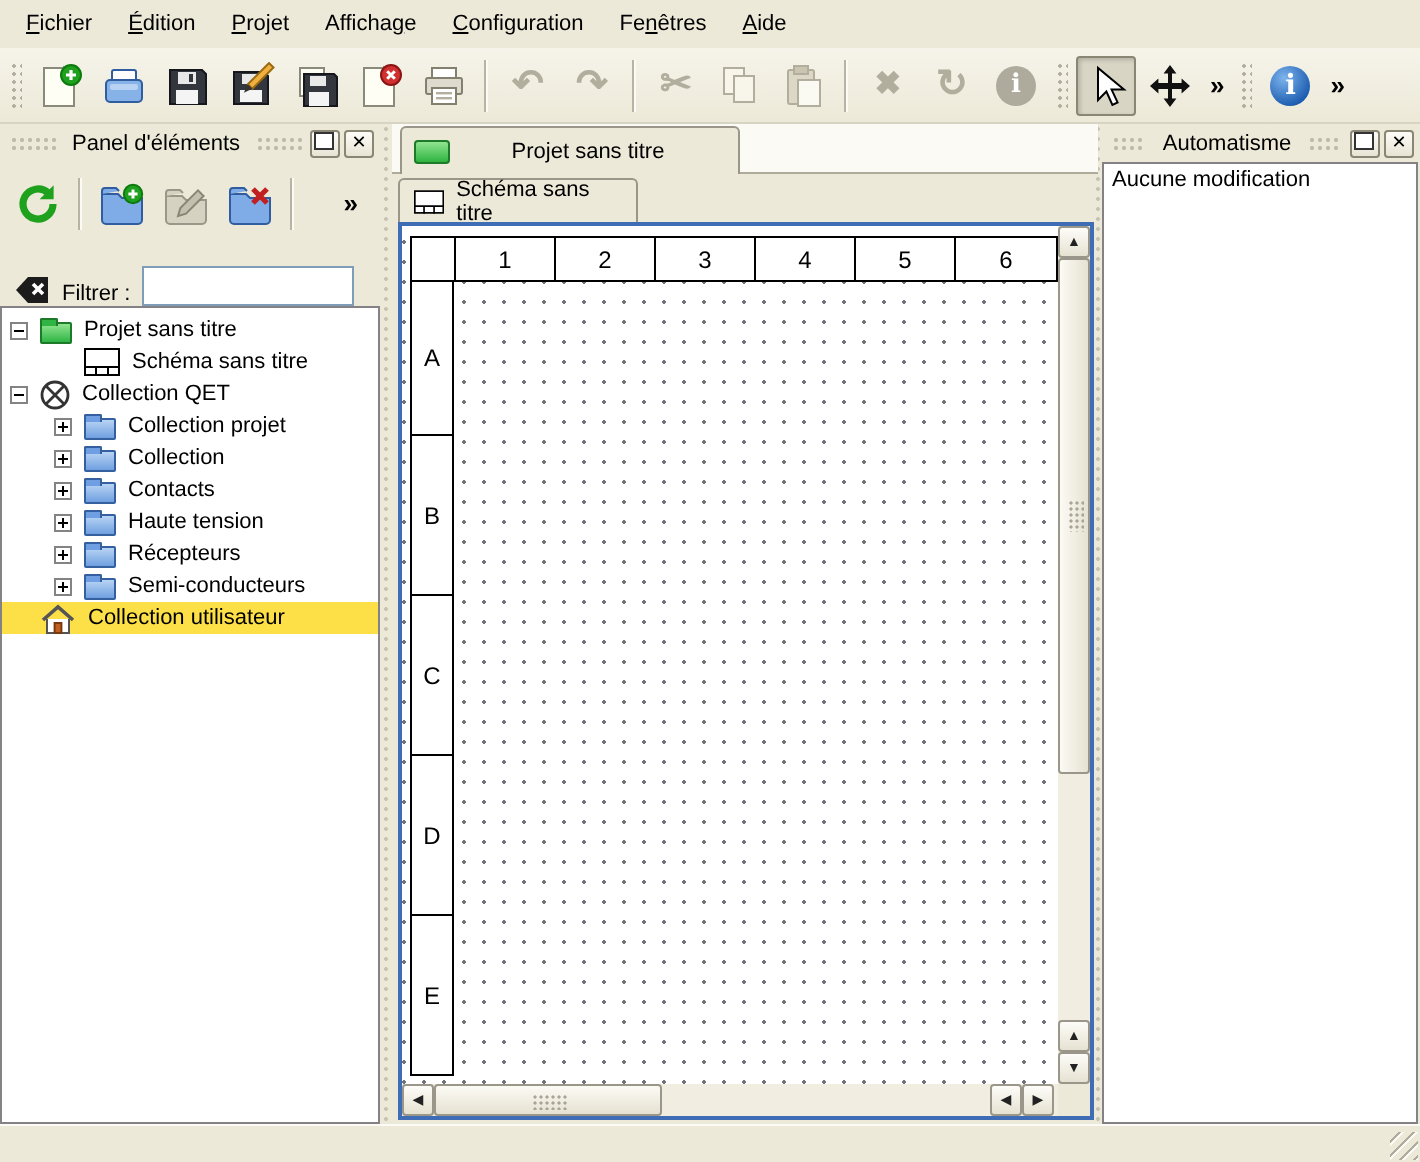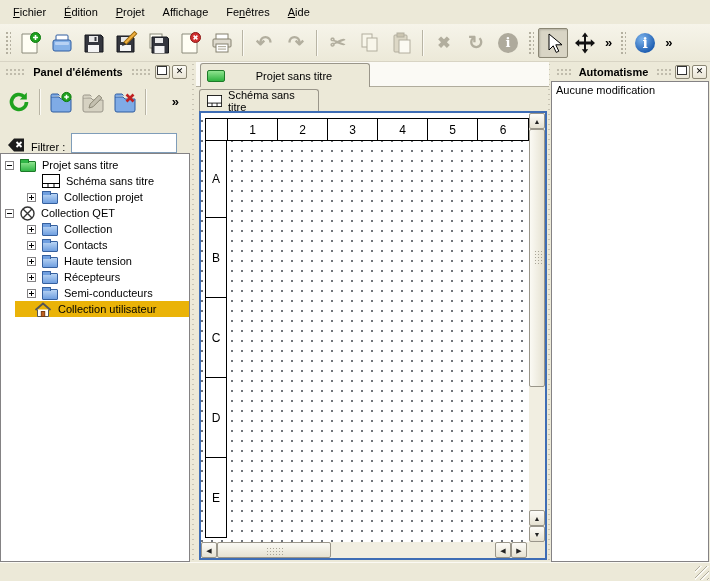--- a/index.html
+++ b/index.html
@@ -29,41 +29,41 @@
   .gchar { font-size:19px; line-height:19px; color:#b2ae9e; font-weight:bold; }
   .gchar.small { font-size:16px; }
   .chev { font-size:13px; font-weight:bold; padding:0 3px; color:#000; }
   .icircle { width:20px; height:20px; border-radius:50%; display:flex; align-items:center;
     justify-content:center; font-family:"DejaVu Serif", serif; font-weight:bold; color:#fff; }
   .icircle.gray { background:#aeaa9c; font-size:13px; }
   .icircle.blue { background:radial-gradient(circle at 35% 30%, #7db4ec, #1c5cb0 75%);
     font-size:14px; }
   
   .dock-title { height:19px; display:flex; align-items:center; padding:0 3px; }
-  .dock-title .ttl { flex:0 0 auto; padding:0 6px;font-weight:bold; }
+  .dock-title .ttl { flex:0 0 auto; padding:0 6px; }
   .tgrip { flex:1; height:8px; margin:0 2px;
     background-image:radial-gradient(circle,#c0bcac 35%,rgba(0,0,0,0) 40%);
     background-size:4px 4px; }
   .dock-btn { width:15px; height:14px; margin-left:2px; border:1px solid #8a8674;
     border-radius:2px; background:linear-gradient(#fdfcf8,#e8e4d4);
     display:flex; align-items:center; justify-content:center; font-size:9px; line-height:9px; }
   .float-glyph { width:8px; height:7px; border:1px solid #333; position:relative; background:#fff; }
   .float-glyph::before { content:""; position:absolute; left:-3px; top:-3px; width:8px; height:7px;
     border:1px solid #333; background:#fff; }
   .left-dock { position:absolute; left:0; top:62px; width:190px; height:500px; }
   .ptoolbar { position:absolute; left:0; top:19px; width:190px; height:41px;
     display:flex; align-items:center; gap:2px; padding:0 4px; }
   .filter-row { position:absolute; left:0; top:60px; width:190px; height:31px;
     display:flex; align-items:flex-end; gap:6px; padding:0 7px; }
   .filter-input { width:106px; height:20px; border:1px solid #7f9db9; background:#fff;
     font-family:"Liberation Sans", sans-serif; font-size:11px; padding:2px 3px; }
   .tree { position:absolute; left:0; top:91px; width:190px; height:409px; background:#fff;
     border:1px solid #848284; overflow:hidden; padding-top:3px; }
   .trow { height:16px; display:flex; align-items:center; white-space:nowrap; }
-  .trow.hl { background:#eab308;margin-left:14px; }
+  .trow.hl { background:#fde047; }
   .lv0 { padding-left:4px; } .lv1 { padding-left:26px; }
   .exp { width:9px; height:9px; border:1px solid #848284; background:#fff; position:relative;
     flex:0 0 auto; margin-right:6px; }
   .exp::before, .exp.minus::before { content:""; position:absolute; left:1px; right:1px; top:3px;
     height:1px; background:#000; }
   .exp.plus::after { content:""; position:absolute; top:1px; bottom:1px; left:3px; width:1px;
     background:#000; }
   .exp-sp { width:15px; flex:0 0 auto; }
   .ticon { flex:0 0 auto; margin-right:6px; display:flex; align-items:center; }
   .fold { width:16px; height:11px; background:linear-gradient(#b8d4f4,#6f9fe0);
@@ -141,20 +141,21 @@
 </head>
 <body>
 
 <div id="app">
 
   <div class="menubar">
     <span class="menu-item"><span style="text-decoration: underline;">F</span><span>i</span><span>c</span><span>h</span><span>i</span><span>e</span><span>r</span></span>
     <span class="menu-item"><span style="text-decoration: underline;">É</span><span>d</span><span>i</span><span>t</span><span>i</span><span>o</span><span>n</span></span>
     <span class="menu-item"><span style="text-decoration: underline;">P</span><span>r</span><span>o</span><span>j</span><span>e</span><span>t</span></span>
     <span class="menu-item"><span>A</span><span>f</span><span>f</span><span>i</span><span>c</span><span>h</span><span>a</span><span style="text-decoration: underline;">g</span><span>e</span></span>
+    <span class="menu-item"><span style="text-decoration: underline;">C</span><span>o</span><span>n</span><span>f</span><span>i</span><span>g</span><span>u</span><span>r</span><span>a</span><span>t</span><span>i</span><span>o</span><span>n</span></span>
     <span class="menu-item"><span>F</span><span>e</span><span style="text-decoration: underline;">n</span><span>ê</span><span>t</span><span>r</span><span>e</span><span>s</span></span>
     <span class="menu-item"><span style="text-decoration: underline;">A</span><span>i</span><span>d</span><span>e</span></span>
   </div>
 
   <div class="toolbar">
     <div class="grip"></div>
     <div class="tbtn">
       <svg width="24" height="24" viewBox="0 0 24 24">
         <path d="M4 3h10l5 5v14H4z" fill="#fffef4" stroke="#8a8a7a"></path>
         <path d="M14 3l5 5h-5z" fill="#e4e0cc" stroke="#8a8a7a"></path>
@@ -330,36 +331,36 @@
       <div class="trow lv1">
         <span class="exp-sp"></span>
         <span class="ticon">
           <svg width="18" height="14" viewBox="0 0 18 14">
               <rect x="0.5" y="0.5" width="17" height="13" fill="#fff" stroke="#000"></rect>
               <path d="M0.5 9.5h17M6 9.5V14M12 9.5V14" stroke="#000" fill="none"></path>
             </svg>
         </span>
         <span>Schéma sans titre</span>
       </div>
-      <div class="trow lv1">
-        <span class="exp plus"></span>
-        <span class="ticon">
-            <span class="fold"></span>
-          </span>
-        <span>Collection projet</span>
-      </div>
       <div class="trow lv0">
         <span class="exp minus"></span>
         <span class="ticon">
           <svg width="15" height="15" viewBox="0 0 15 15">
               <circle cx="7.5" cy="7.5" r="6.5" fill="#fff" stroke="#333" stroke-width="1.4"></circle>
               <path d="M3 3l9 9M12 3l-9 9" stroke="#333" stroke-width="1.4"></path>
             </svg>
         </span>
         <span>Collection QET</span>
+      </div>
+      <div class="trow lv1">
+        <span class="exp plus"></span>
+        <span class="ticon">
+            <span class="fold"></span>
+          </span>
+        <span>Collection projet</span>
       </div>
       <div class="trow lv1">
         <span class="exp plus"></span>
         <span class="ticon">
             <span class="fold"></span>
           </span>
         <span>Collection</span>
       </div>
       <div class="trow lv1">
         <span class="exp plus"></span>

